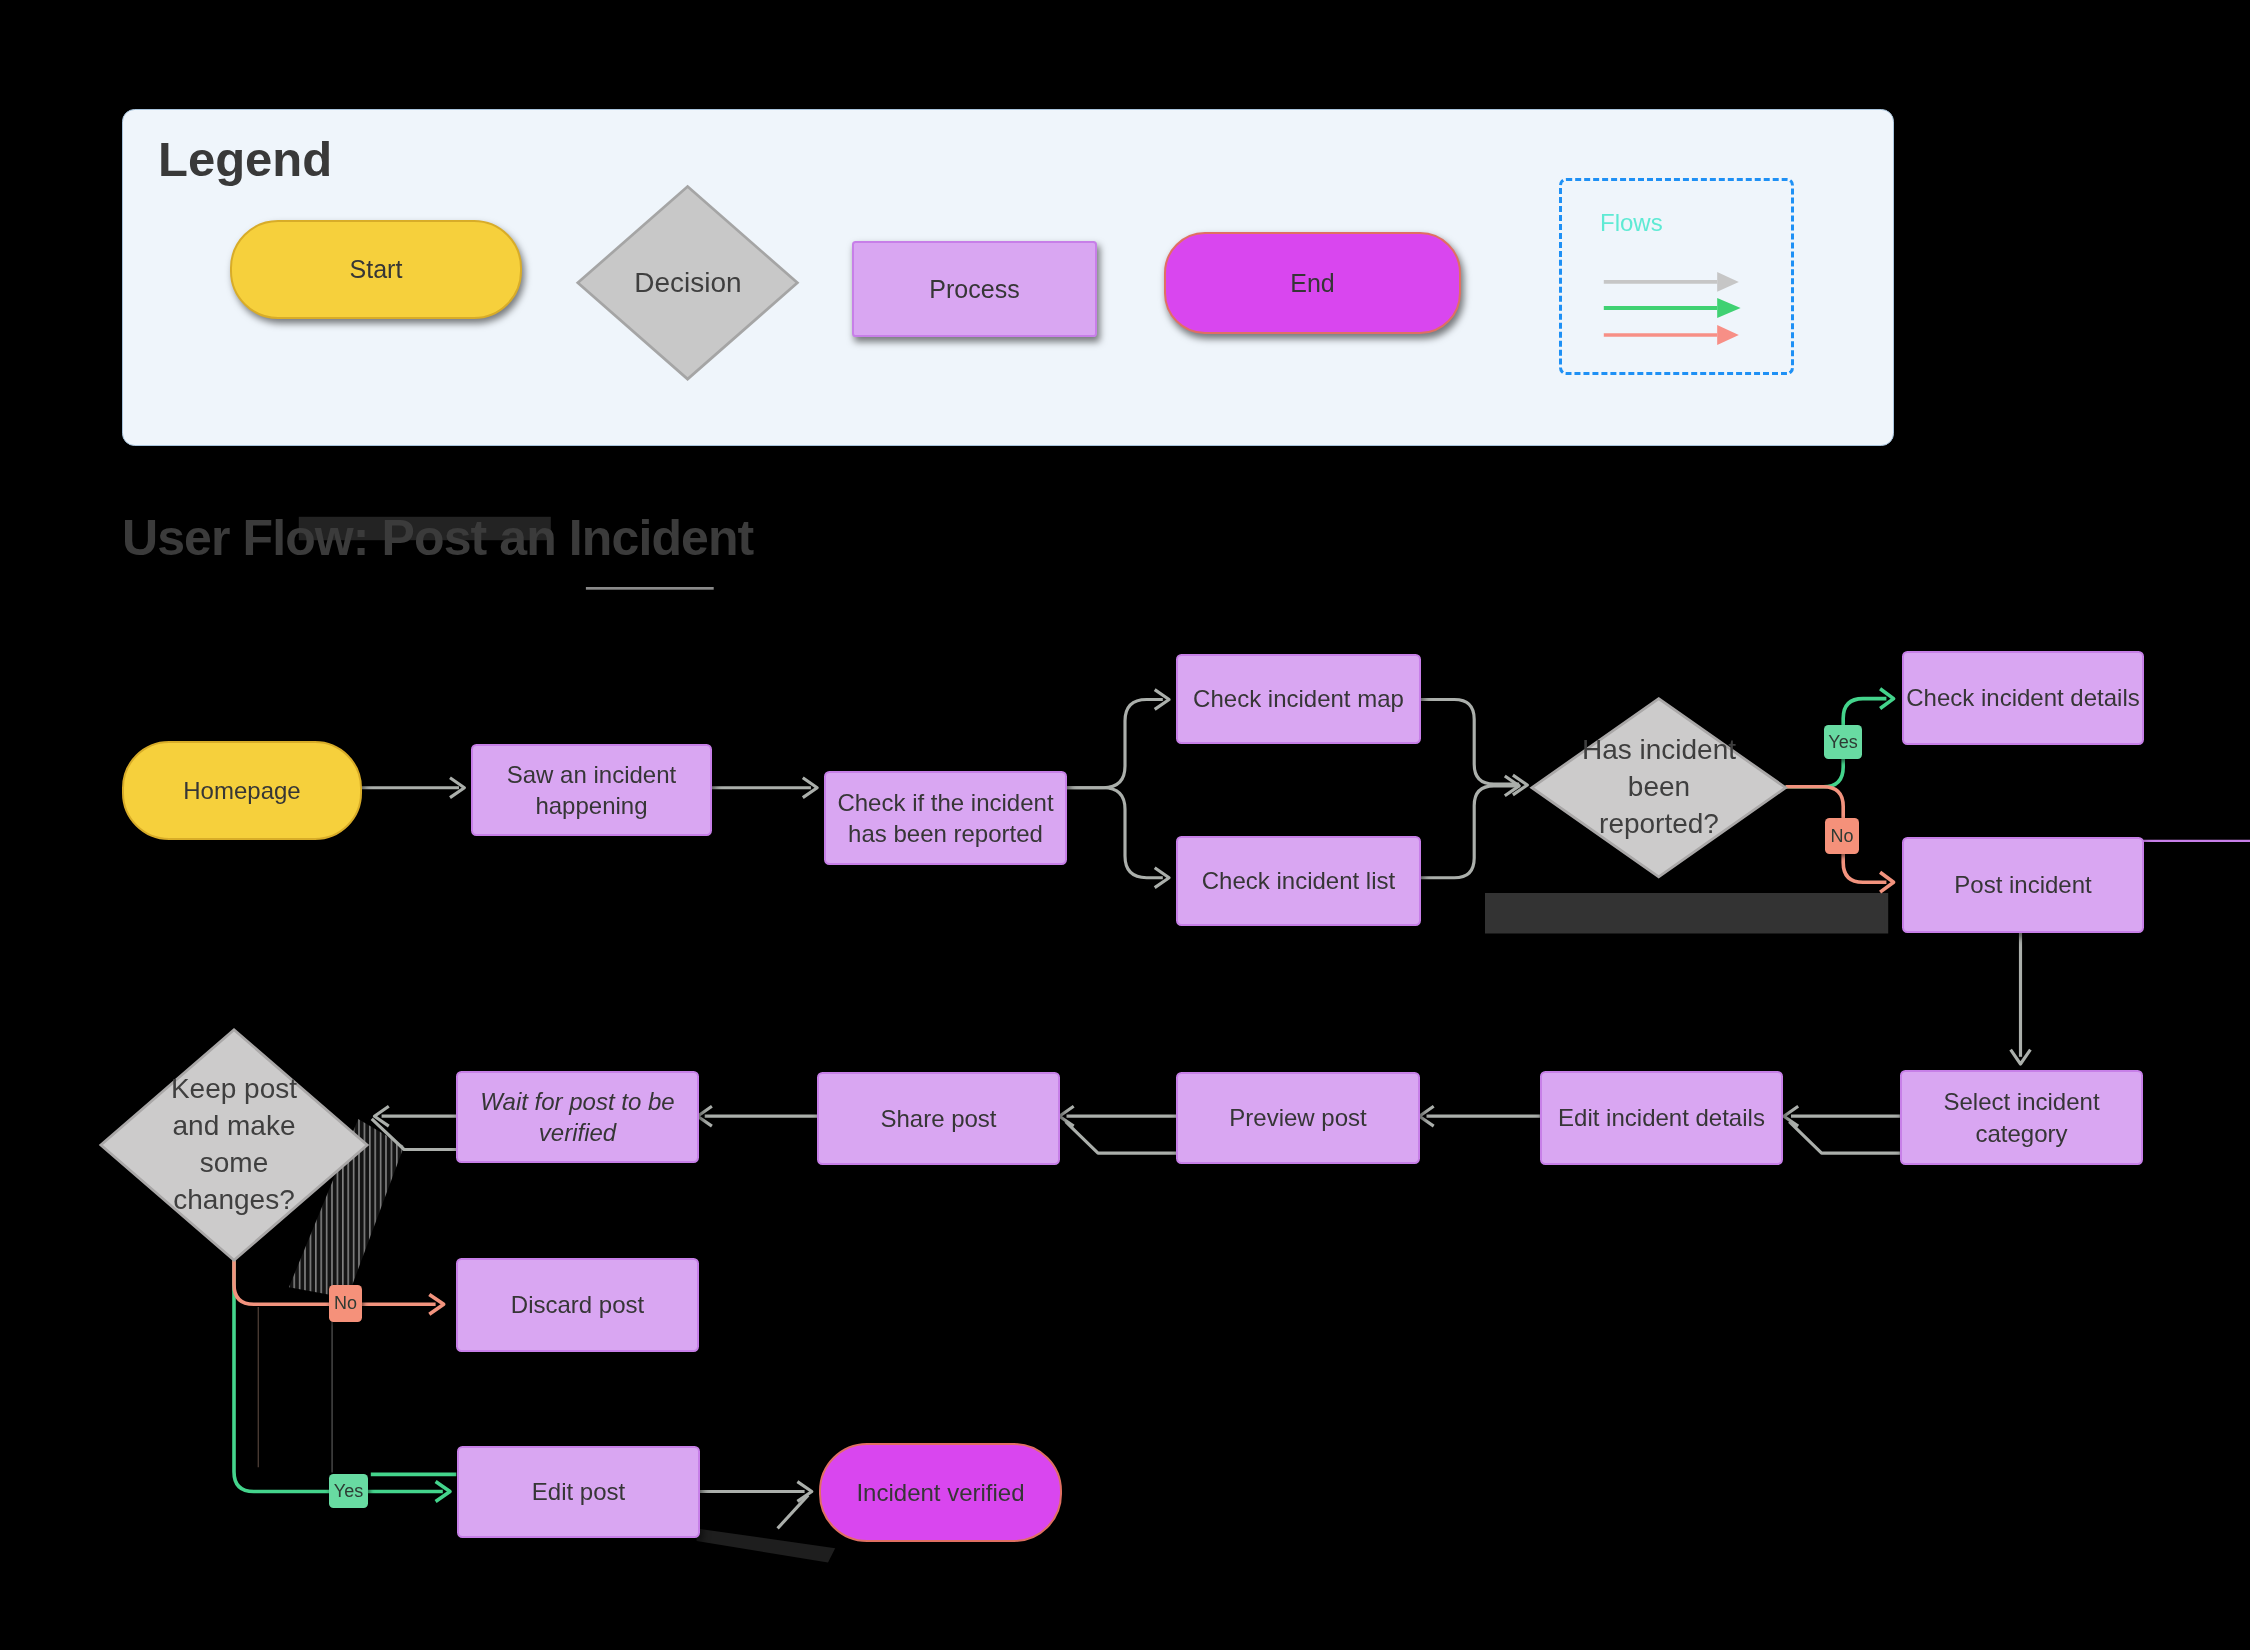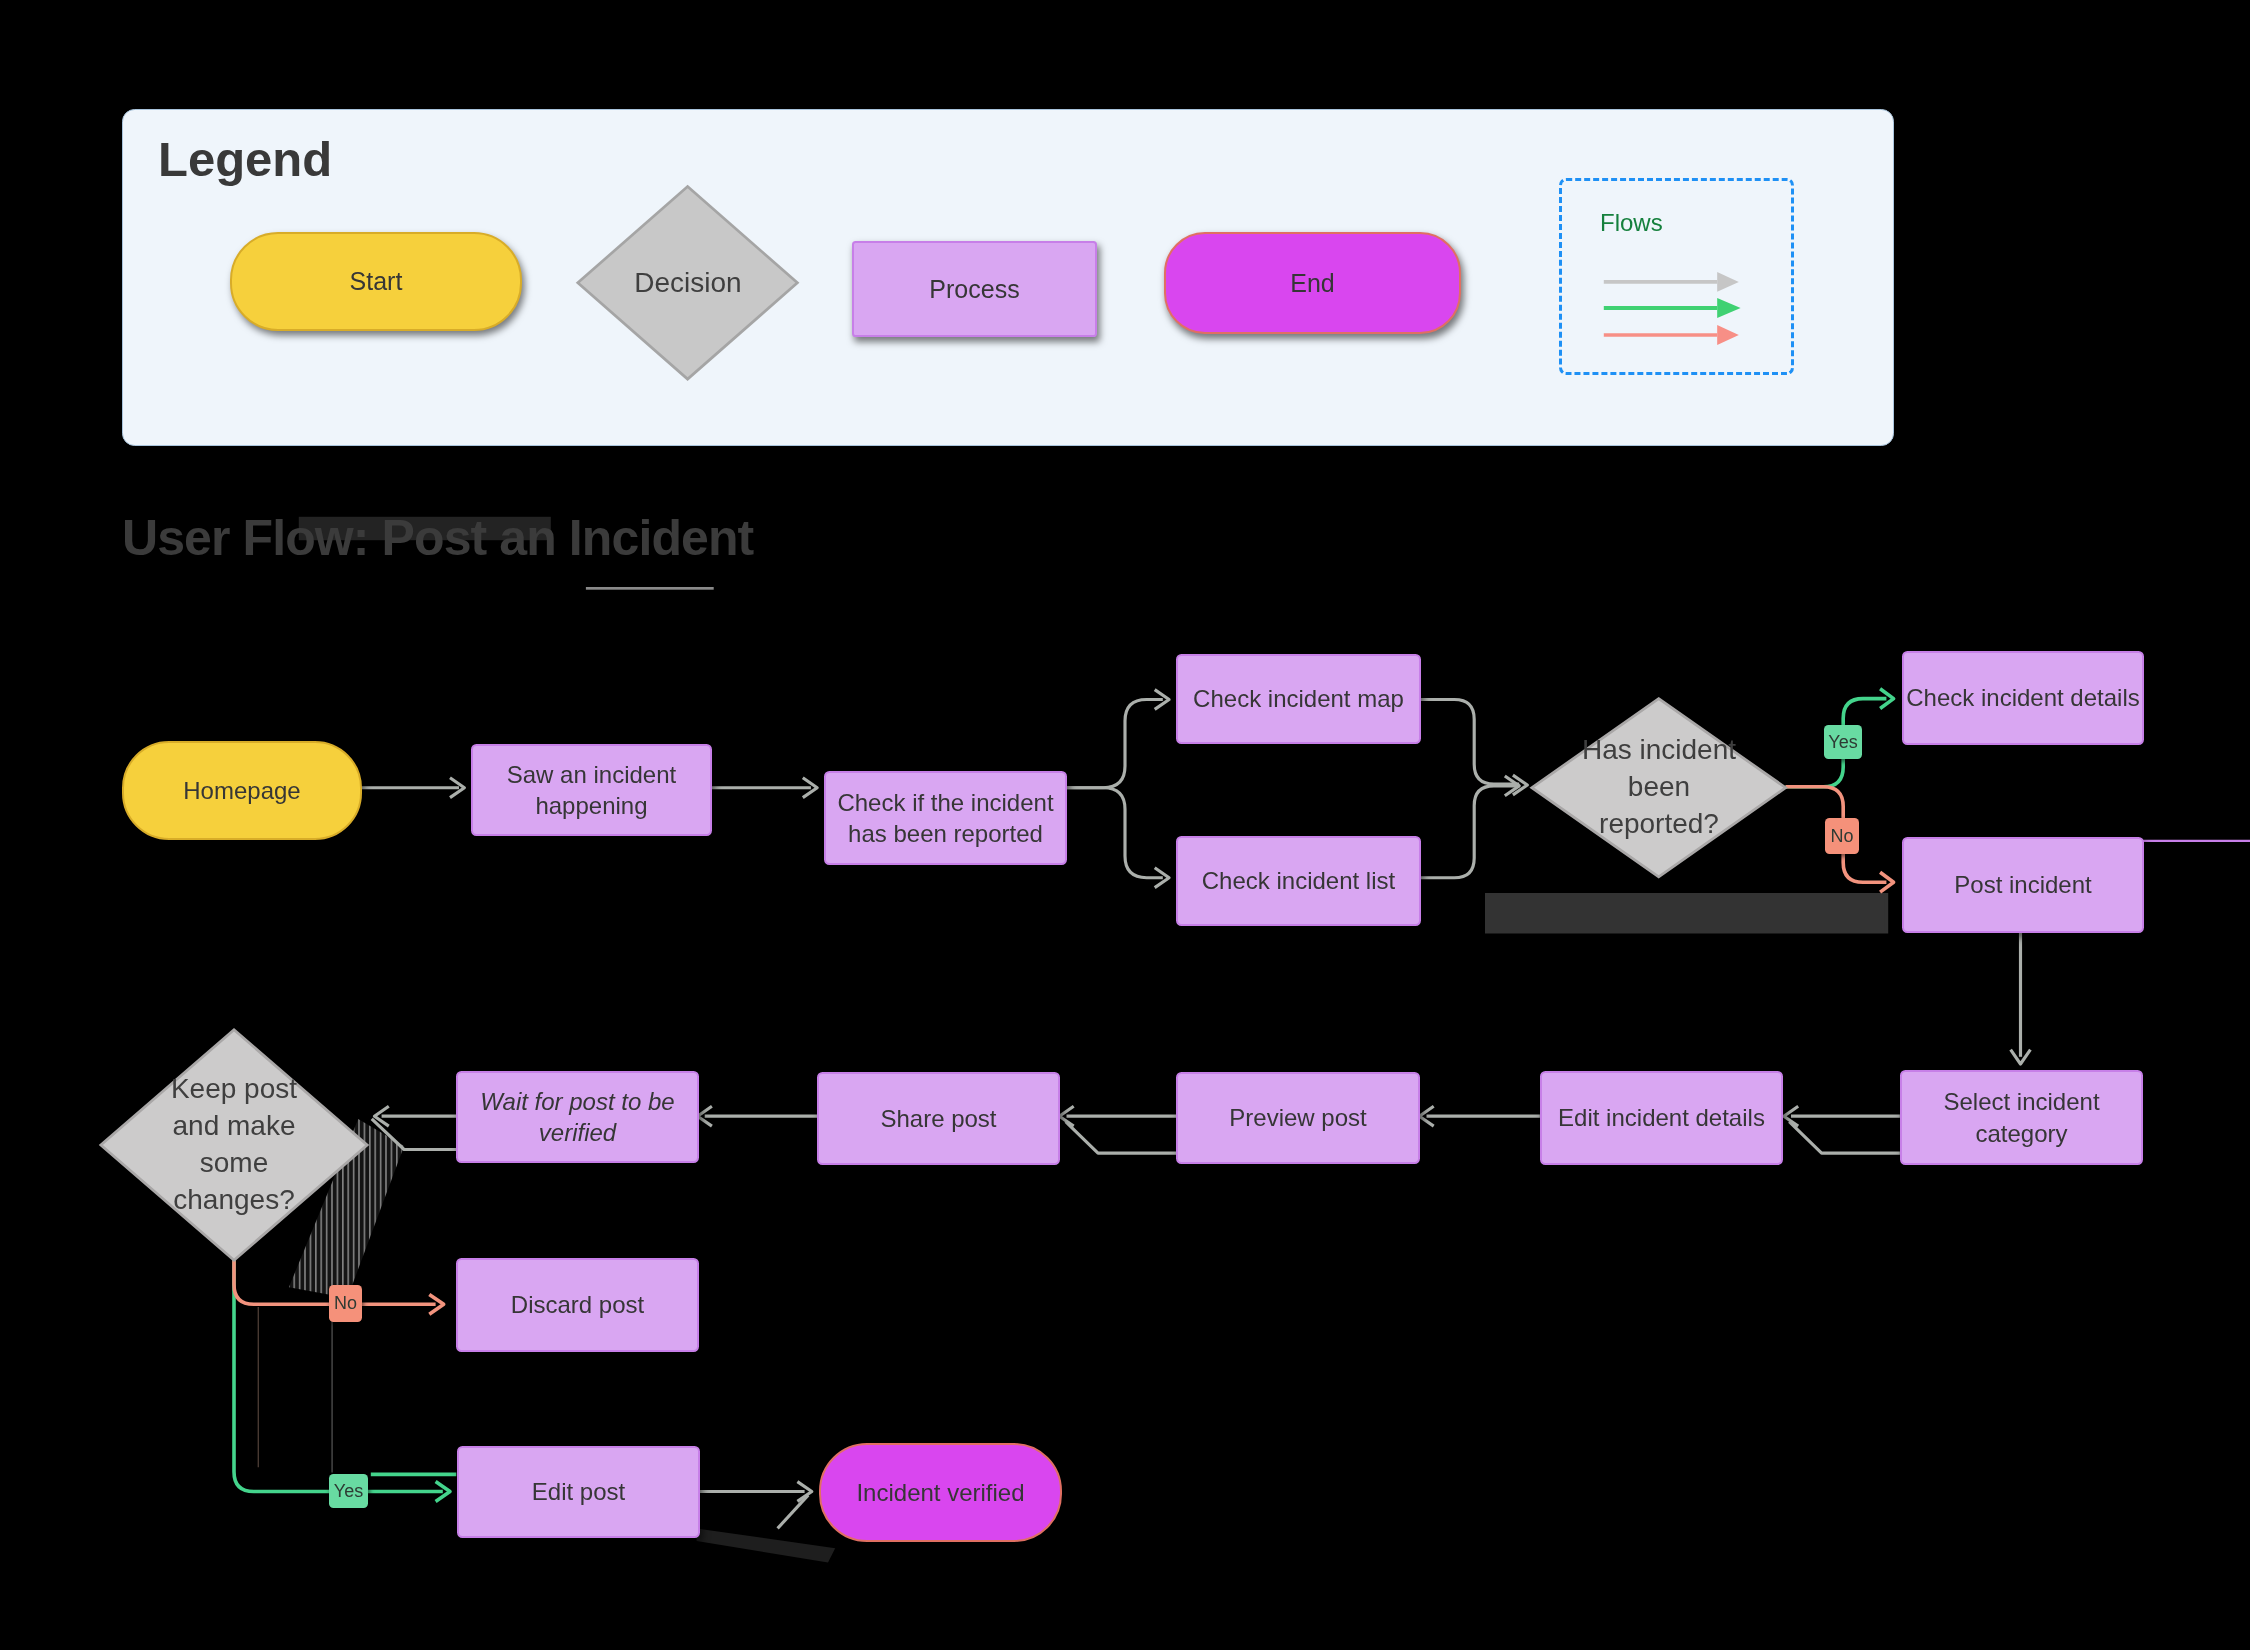--- a/index.html
+++ b/index.html
@@ -18,21 +18,21 @@
   .pill-start{background:#F6D03C;border:2.7px solid #D8AC28;}
   .pill-end{background:#d946ef;border:2.7px solid #E06F62;}
   .dtext{position:absolute;display:flex;align-items:center;justify-content:center;text-align:center;
          font-size:28px;line-height:1.32;color:#3F3F3F;white-space:pre-line;z-index:2;pointer-events:none;}
   .badge{position:absolute;display:flex;align-items:center;justify-content:center;font-size:18px;
          color:#2E3A33;border-radius:4.5px;z-index:3;box-shadow:1.8px 2.7px 4.5px rgba(0,0,0,.5);}
   .badge-yes{background:#68DBA2;}
   .badge-no{background:#F5917A;}
   .flows-box{position:absolute;left:1559px;top:178px;width:235px;height:197px;
              border:3.6px dashed #1E90F5;border-radius:7.2px;z-index:2;box-sizing:border-box;}
-  .flows-label{position:absolute;left:1600px;top:209px;font-size:24px;color:#15803d;z-index:2;}
+  .flows-label{position:absolute;left:1600px;top:209px;font-size:24px;color:#5eead4;z-index:2;}
 </style>
 </head>
 <body>
 
 <div id="canvas">
 
   <div class="panel"></div>
   <div class="legend-title">Legend</div>
 
   <svg id="wires" width="2250" height="1651" viewBox="0 0 2500 1834">
@@ -149,21 +149,21 @@
         <path d="M477,1438 L493,1449 L477,1460"></path>
       </g>
     </g>
 
     <path d="M2378,934 H2500" stroke="#C77FE8" stroke-width="2.5"></path>
 
     <polygon points="1843,776 1984,875 1843,974 1702,875" fill="#CCCBCB" stroke="#A9A7A7" stroke-width="3"></polygon>
     <polygon points="260,1144 408,1272 260,1400 112,1272" fill="#CCCBCB" stroke="#A9A7A7" stroke-width="3"></polygon>
   </svg>
 
-  <div class="node pill-start" style="left:230px;top:232px;width:288px;height:95px;border-radius:48px;font-size:25px;">
+  <div class="node pill-start" style="left:230px;top:220px;width:288px;height:95px;border-radius:48px;font-size:25px;">
     <span>Start</span>
   </div>
   <div class="dtext" style="left:598px;top:256px;width:180px;height:54px;">Decision</div>
   <div class="node proc" style="left:852px;top:241px;width:241px;height:92px;border-radius:3.6px;font-size:25px;">
     <span>Process</span>
   </div>
   <div class="node pill-end" style="left:1164px;top:232px;width:293px;height:98px;border-radius:41px;font-size:25px;">
     <span>End</span>
   </div>
   <div class="flows-box"></div>

